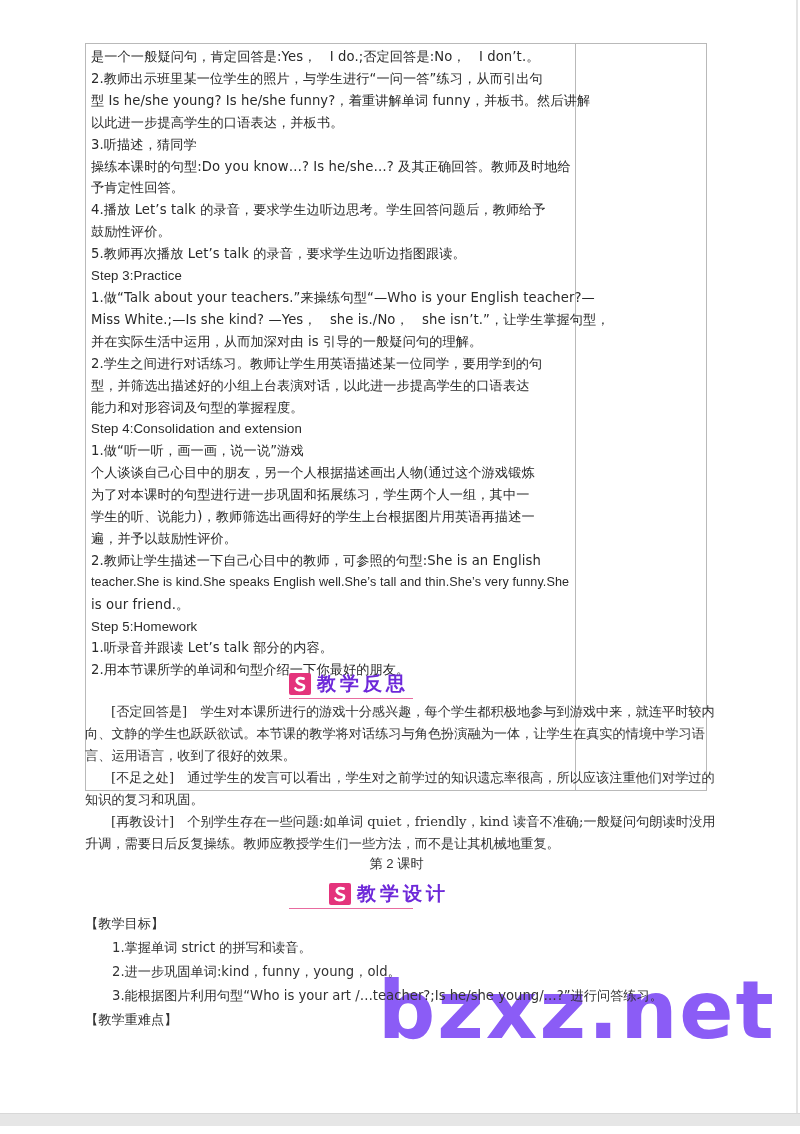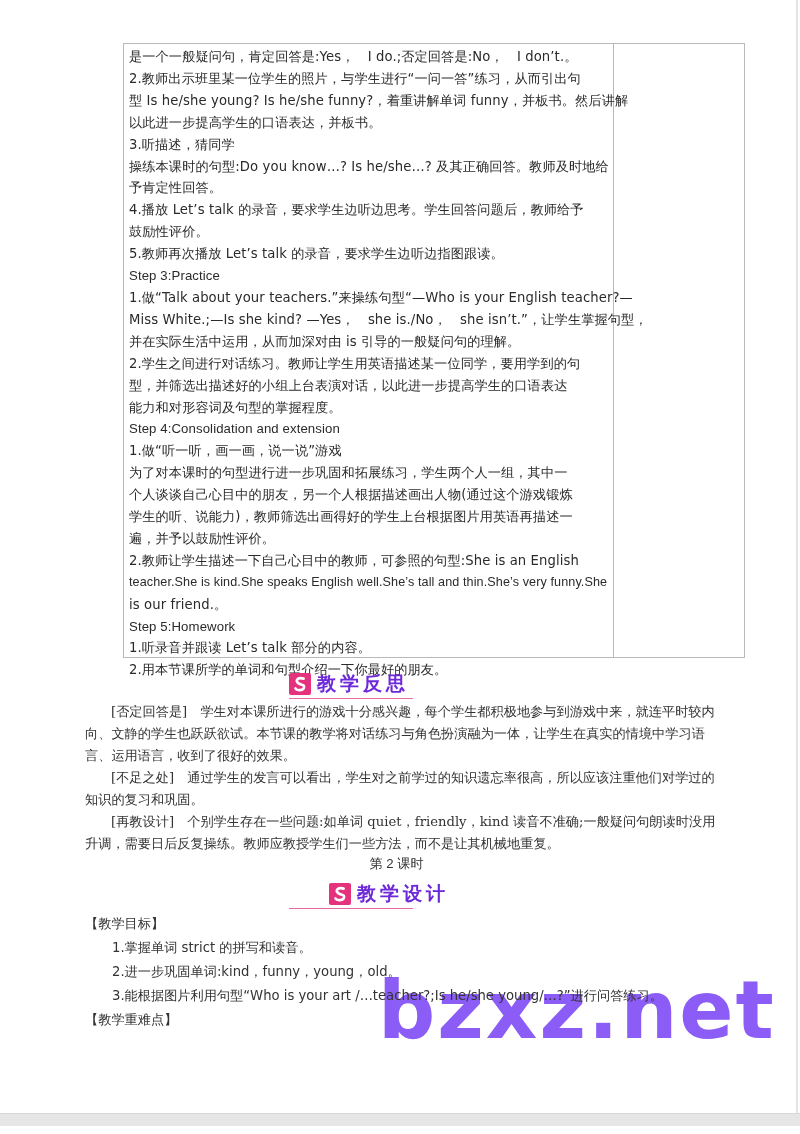--- a/index.html
+++ b/index.html
@@ -4,22 +4,22 @@
 <style>
   html, body { margin: 0; padding: 0; }
   body {
     width: 800px; height: 1134px; background: #ffffff; position: relative; overflow: hidden;
     font-family: "DejaVu Sans", "Liberation Sans", sans-serif; color: #2a2a2a;
   }
   .page-edge-right { position: absolute; left: 796px; top: 0; width: 2px; height: 1114px; background: #e4e4e4; }
   .page-bottom-strip { position: absolute; left: 0; top: 1113px; width: 800px; height: 12px; background: #e6e6e6; border-top: 1px solid #d8d8d8; }
 
   .table {
-    position: absolute; left: 85px; top: 43px; width: 622px; height: 615px;
-    border: 1px solid #b9b9b9; box-sizing: border-box; display: flex; margin-left: 38px;
+    position: absolute; left: 85px; top: 43px; width: 622px; height: 748px;
+    border: 1px solid #b9b9b9; box-sizing: border-box; display: flex;
   }
   .table .left-cell { width: 490px; border-right: 1px solid #b9b9b9; padding: 2px 0 0 5px; box-sizing: border-box; }
   .table .right-cell { flex: 1; }
   .line { font-size: 13.2px; line-height: 21.9px; white-space: nowrap; letter-spacing: 0.1px; }
   .latin { font-family: "Liberation Sans", sans-serif; }
 
   .section-header {
     position: absolute; display: flex; align-items: center; height: 24px;
   }
   .section-header .logo {
@@ -70,22 +70,22 @@
     <div class="line">5.教师再次播放  Let’s talk 的录音，要求学生边听边指图跟读。</div>
     <div class="line latin">Step 3:Practice</div>
     <div class="line">1.做“Talk about your teachers.”来操练句型“—Who is your English teacher?—</div>
     <div class="line">Miss White.;—Is she kind? —Yes，　she is./No，　she isn’t.”，让学生掌握句型，</div>
     <div class="line">并在实际生活中运用，从而加深对由 is 引导的一般疑问句的理解。</div>
     <div class="line">2.学生之间进行对话练习。教师让学生用英语描述某一位同学，要用学到的句</div>
     <div class="line">型，并筛选出描述好的小组上台表演对话，以此进一步提高学生的口语表达</div>
     <div class="line">能力和对形容词及句型的掌握程度。</div>
     <div class="line latin">Step 4:Consolidation and extension</div>
     <div class="line">1.做“听一听，画一画，说一说”游戏</div>
+    <div class="line">个人谈谈自己心目中的朋友，另一个人根据描述画出人物(通过这个游戏锻炼</div>
     <div class="line">为了对本课时的句型进行进一步巩固和拓展练习，学生两个人一组，其中一</div>
-    <div class="line">个人谈谈自己心目中的朋友，另一个人根据描述画出人物(通过这个游戏锻炼</div>
     <div class="line">学生的听、说能力)，教师筛选出画得好的学生上台根据图片用英语再描述一</div>
     <div class="line">遍，并予以鼓励性评价。</div>
     <div class="line">2.教师让学生描述一下自己心目中的教师，可参照的句型:She is an English</div>
     <div class="line latin" style="font-size:12.6px;">teacher.She is kind.She speaks English well.She’s tall and thin.She’s very funny.She</div>
     <div class="line">is our friend.。</div>
     <div class="line latin">Step 5:Homework</div>
     <div class="line">1.听录音并跟读  Let’s talk 部分的内容。</div>
     <div class="line">2.用本节课所学的单词和句型介绍一下你最好的朋友。</div>
   </div>
   <div class="right-cell"></div>

